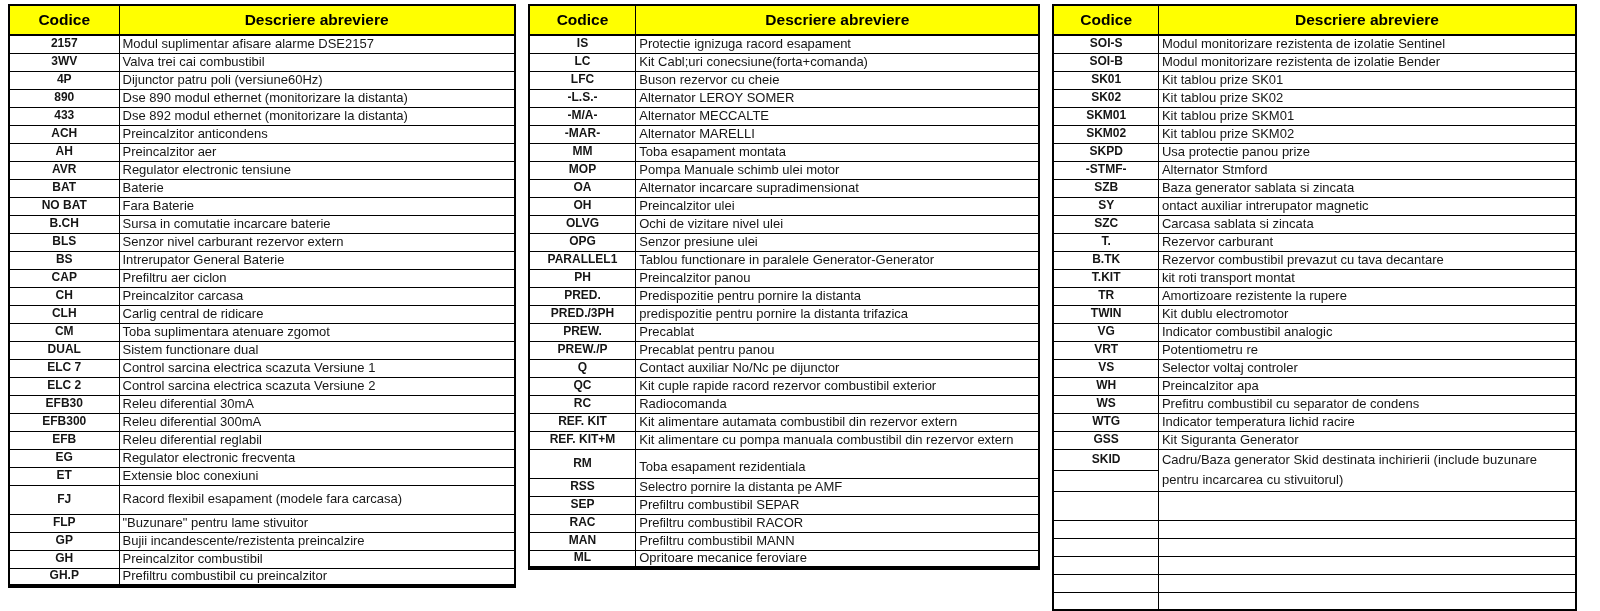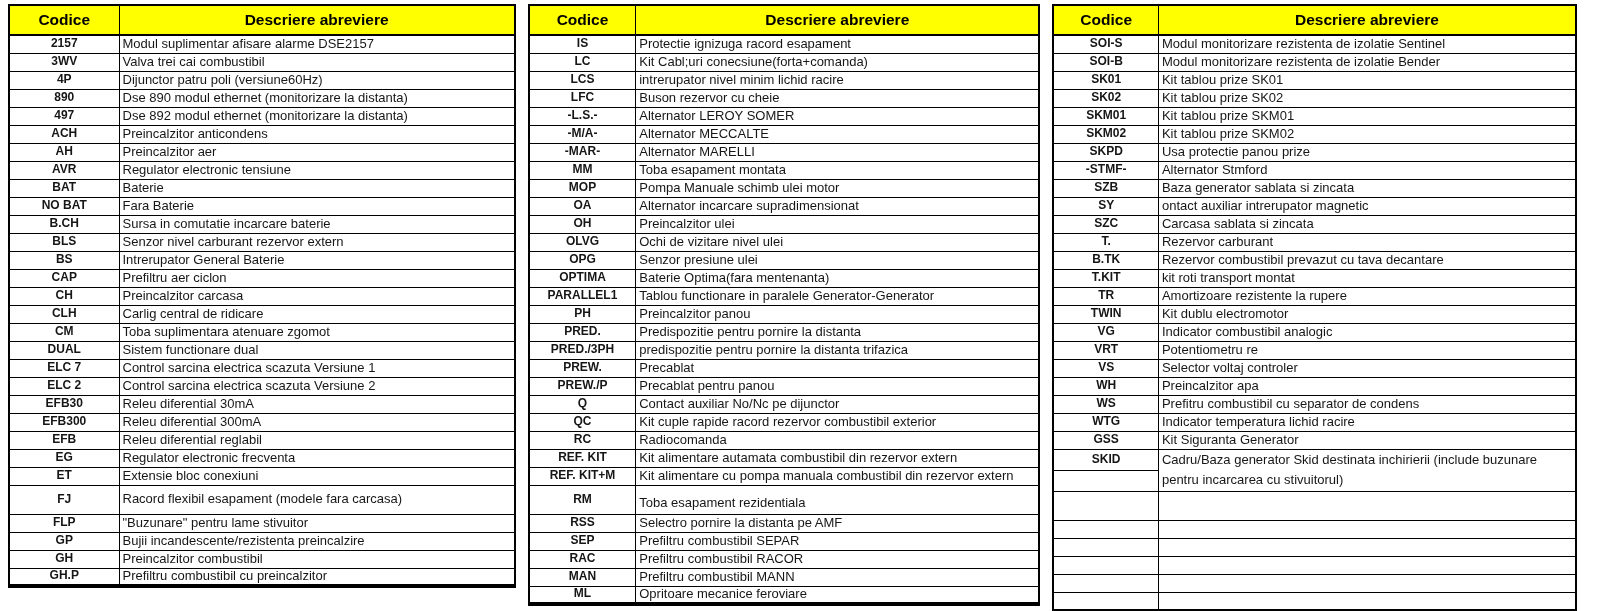--- a/index.html
+++ b/index.html
@@ -104,21 +104,21 @@
           </tr>
           <tr class="body-row">
             <td class="code">4P</td>
             <td class="desc">Dijunctor patru poli (versiune60Hz)</td>
           </tr>
           <tr class="body-row">
             <td class="code">890</td>
             <td class="desc">Dse 890 modul ethernet (monitorizare la distanta)</td>
           </tr>
           <tr class="body-row">
-            <td class="code">497</td>
+            <td class="code">433</td>
             <td class="desc">Dse 892 modul ethernet (monitorizare la distanta)</td>
           </tr>
           <tr class="body-row">
             <td class="code">ACH</td>
             <td class="desc">Preincalzitor anticondens</td>
           </tr>
           <tr class="body-row">
             <td class="code">AH</td>
             <td class="desc">Preincalzitor aer</td>
           </tr>
@@ -231,24 +231,20 @@
       <tbody>
           <tr class="body-row">
             <td class="code">IS</td>
             <td class="desc">Protectie ignizuga racord esapament</td>
           </tr>
           <tr class="body-row">
             <td class="code">LC</td>
             <td class="desc">Kit Cabl;uri conecsiune(forta+comanda)</td>
           </tr>
           <tr class="body-row">
-            <td class="code">LCS</td>
-            <td class="desc">intrerupator nivel minim lichid racire</td>
-          </tr>
-          <tr class="body-row">
             <td class="code">LFC</td>
             <td class="desc">Buson rezervor cu cheie</td>
           </tr>
           <tr class="body-row">
             <td class="code">-L.S.-</td>
             <td class="desc">Alternator LEROY SOMER</td>
           </tr>
           <tr class="body-row">
             <td class="code">-M/A-</td>
             <td class="desc">Alternator MECCALTE</td>
@@ -273,24 +269,20 @@
             <td class="code">OH</td>
             <td class="desc">Preincalzitor ulei</td>
           </tr>
           <tr class="body-row">
             <td class="code">OLVG</td>
             <td class="desc">Ochi de vizitare nivel ulei</td>
           </tr>
           <tr class="body-row">
             <td class="code">OPG</td>
             <td class="desc">Senzor presiune ulei</td>
-          </tr>
-          <tr class="body-row">
-            <td class="code">OPTIMA</td>
-            <td class="desc">Baterie Optima(fara mentenanta)</td>
           </tr>
           <tr class="body-row">
             <td class="code">PARALLEL1</td>
             <td class="desc">Tablou functionare in paralele Generator-Generator</td>
           </tr>
           <tr class="body-row">
             <td class="code">PH</td>
             <td class="desc">Preincalzitor panou</td>
           </tr>
           <tr class="body-row">

